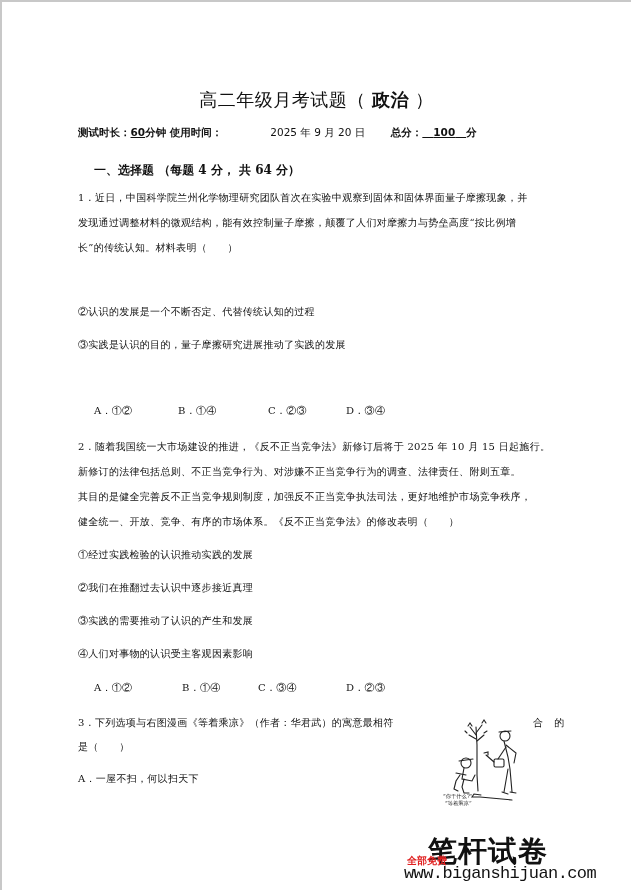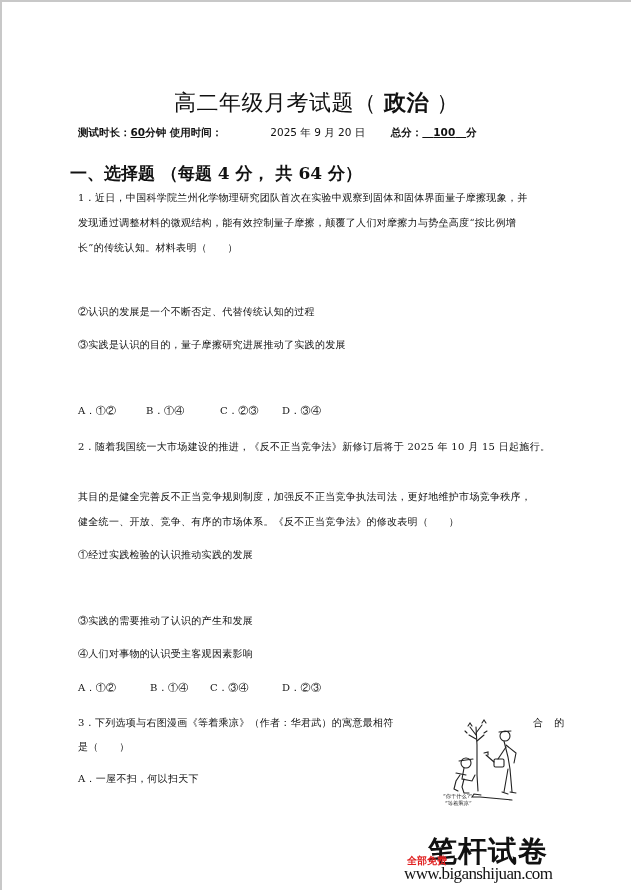--- a/index.html
+++ b/index.html
@@ -10,48 +10,48 @@
     color: #111;
   }
   .page {
     position: absolute; left: 2px; top: 2px; width: 629px; height: 888px;
     background: #ffffff; overflow: hidden;
   }
   .abs { position: absolute; white-space: nowrap; }
   .title {
     left: 0; width: 629px; top: 86px; text-align: center;
     font-family: "DejaVu Sans", "Liberation Sans", sans-serif;
-    font-size: 22px; letter-spacing: 0.5px; color: #111;
+    font-size: 18px; letter-spacing: 0.5px; color: #111;
   }
   .title .subj { font-weight: bold; }
   .meta {
     left: 76px; top: 124px; font-size: 10.5px; font-weight: bold;
     font-family: "DejaVu Sans", "Liberation Sans", sans-serif;
   }
   .meta .u { text-decoration: underline; }
   .meta .nb { font-weight: normal; margin-left: 48px; }
   .section {
-    left: 68px; top: 160px; font-size: 17px; font-weight: bold;
+    left: 92px; top: 160px; font-size: 12px; font-weight: bold;
   }
   .line { left: 76px; font-size: 10px; letter-spacing: 0.3px; }
-  .opts span { display: inline-block; }
+  .opts span { display: inline-block; margin-left: 16px; }
   .cartoon { position: absolute; left: 440px; top: 715px; width: 100px; height: 90px; }
   .watermark { position: absolute; left: 402px; top: 832px; width: 220px; height: 48px; }
   .wm-big {
     position: absolute; left: 24px; top: -2px; font-size: 29px;
     font-family: "DejaVu Sans", "Liberation Sans", sans-serif; font-weight: bold; color: #111;
     letter-spacing: 1px;
   }
   .wm-red {
     position: absolute; left: 3px; top: 20px; font-size: 10px; color: #e02020;
     font-family: "DejaVu Sans", sans-serif; font-weight: bold;
   }
   .wm-url {
     position: absolute; left: 0px; top: 30px; font-size: 17px;
-    font-family: Liberation Serif, serif; color: #111;
+    font-family: Liberation Mono, monospace; color: #111;
     letter-spacing: -0.6px;
   }
 </style>
 </head>
 <body>
 
 <div class="page">
 
   <div class="abs title">
     <span>高二年级月考试题（</span>
@@ -70,23 +70,25 @@
   <div class="abs line" style="top:189px">1．近日，中国科学院兰州化学物理研究团队首次在实验中观察到固体和固体界面量子摩擦现象，并</div>
   <div class="abs line" style="top:214px">发现通过调整材料的微观结构，能有效控制量子摩擦，颠覆了人们对摩擦力与势垒高度“按比例增</div>
   <div class="abs line" style="top:239px">长”的传统认知。材料表明（　　）</div>
   <div class="abs line" style="top:303px">②认识的发展是一个不断否定、代替传统认知的过程</div>
   <div class="abs line" style="top:336px">③实践是认识的目的，量子摩擦研究进展推动了实践的发展</div>
   <div class="abs line opts" style="top:402px">
     <span style="width:68px">A．①②</span><span style="width:74px">B．①④</span><span style="width:62px">C．②③</span><span>D．③④</span>
   </div>
 
   <div class="abs line" style="top:438px">2．随着我国统一大市场建设的推进，《反不正当竞争法》新修订后将于 2025 年 10 月 15 日起施行。</div>
+  <div class="abs line" style="top:463px">新修订的法律包括总则、不正当竞争行为、对涉嫌不正当竞争行为的调查、法律责任、附则五章。</div>
   <div class="abs line" style="top:488px">其目的是健全完善反不正当竞争规则制度，加强反不正当竞争执法司法，更好地维护市场竞争秩序，</div>
   <div class="abs line" style="top:513px">健全统一、开放、竞争、有序的市场体系。《反不正当竞争法》的修改表明（　　）</div>
   <div class="abs line" style="top:546px">①经过实践检验的认识推动实践的发展</div>
+  <div class="abs line" style="top:579px">②我们在推翻过去认识中逐步接近真理</div>
   <div class="abs line" style="top:612px">③实践的需要推动了认识的产生和发展</div>
   <div class="abs line" style="top:645px">④人们对事物的认识受主客观因素影响</div>
   <div class="abs line opts" style="top:679px">
     <span style="width:72px">A．①②</span><span style="width:60px">B．①④</span><span style="width:72px">C．③④</span><span>D．②③</span>
   </div>
 
   <div class="abs line" style="top:714px">3．下列选项与右图漫画《等着乘凉》（作者：华君武）的寓意最相符</div>
   <div class="abs line" style="top:714px; left:531px; letter-spacing:4px">合 的</div>
   <div class="abs line" style="top:738px">是（　　）</div>
   <div class="abs line" style="top:770px">A．一屋不扫，何以扫天下</div>

